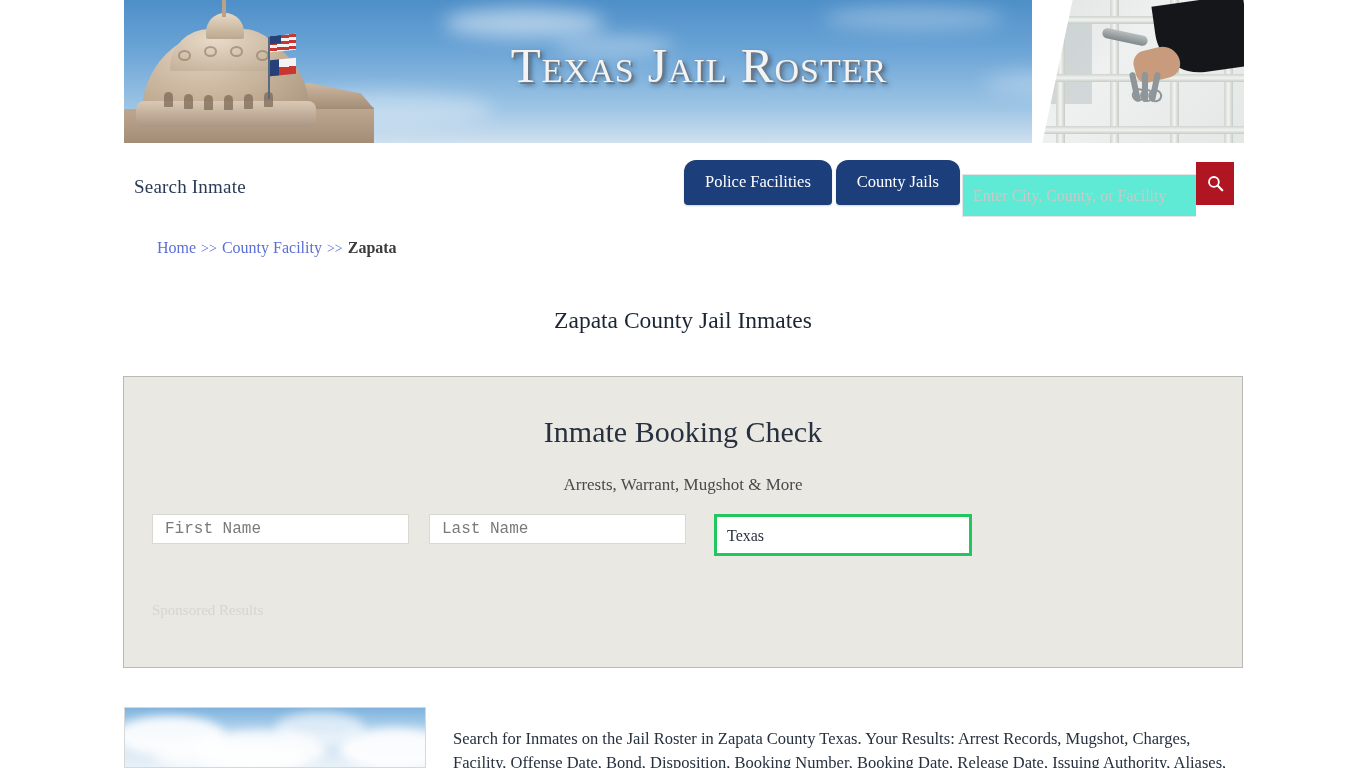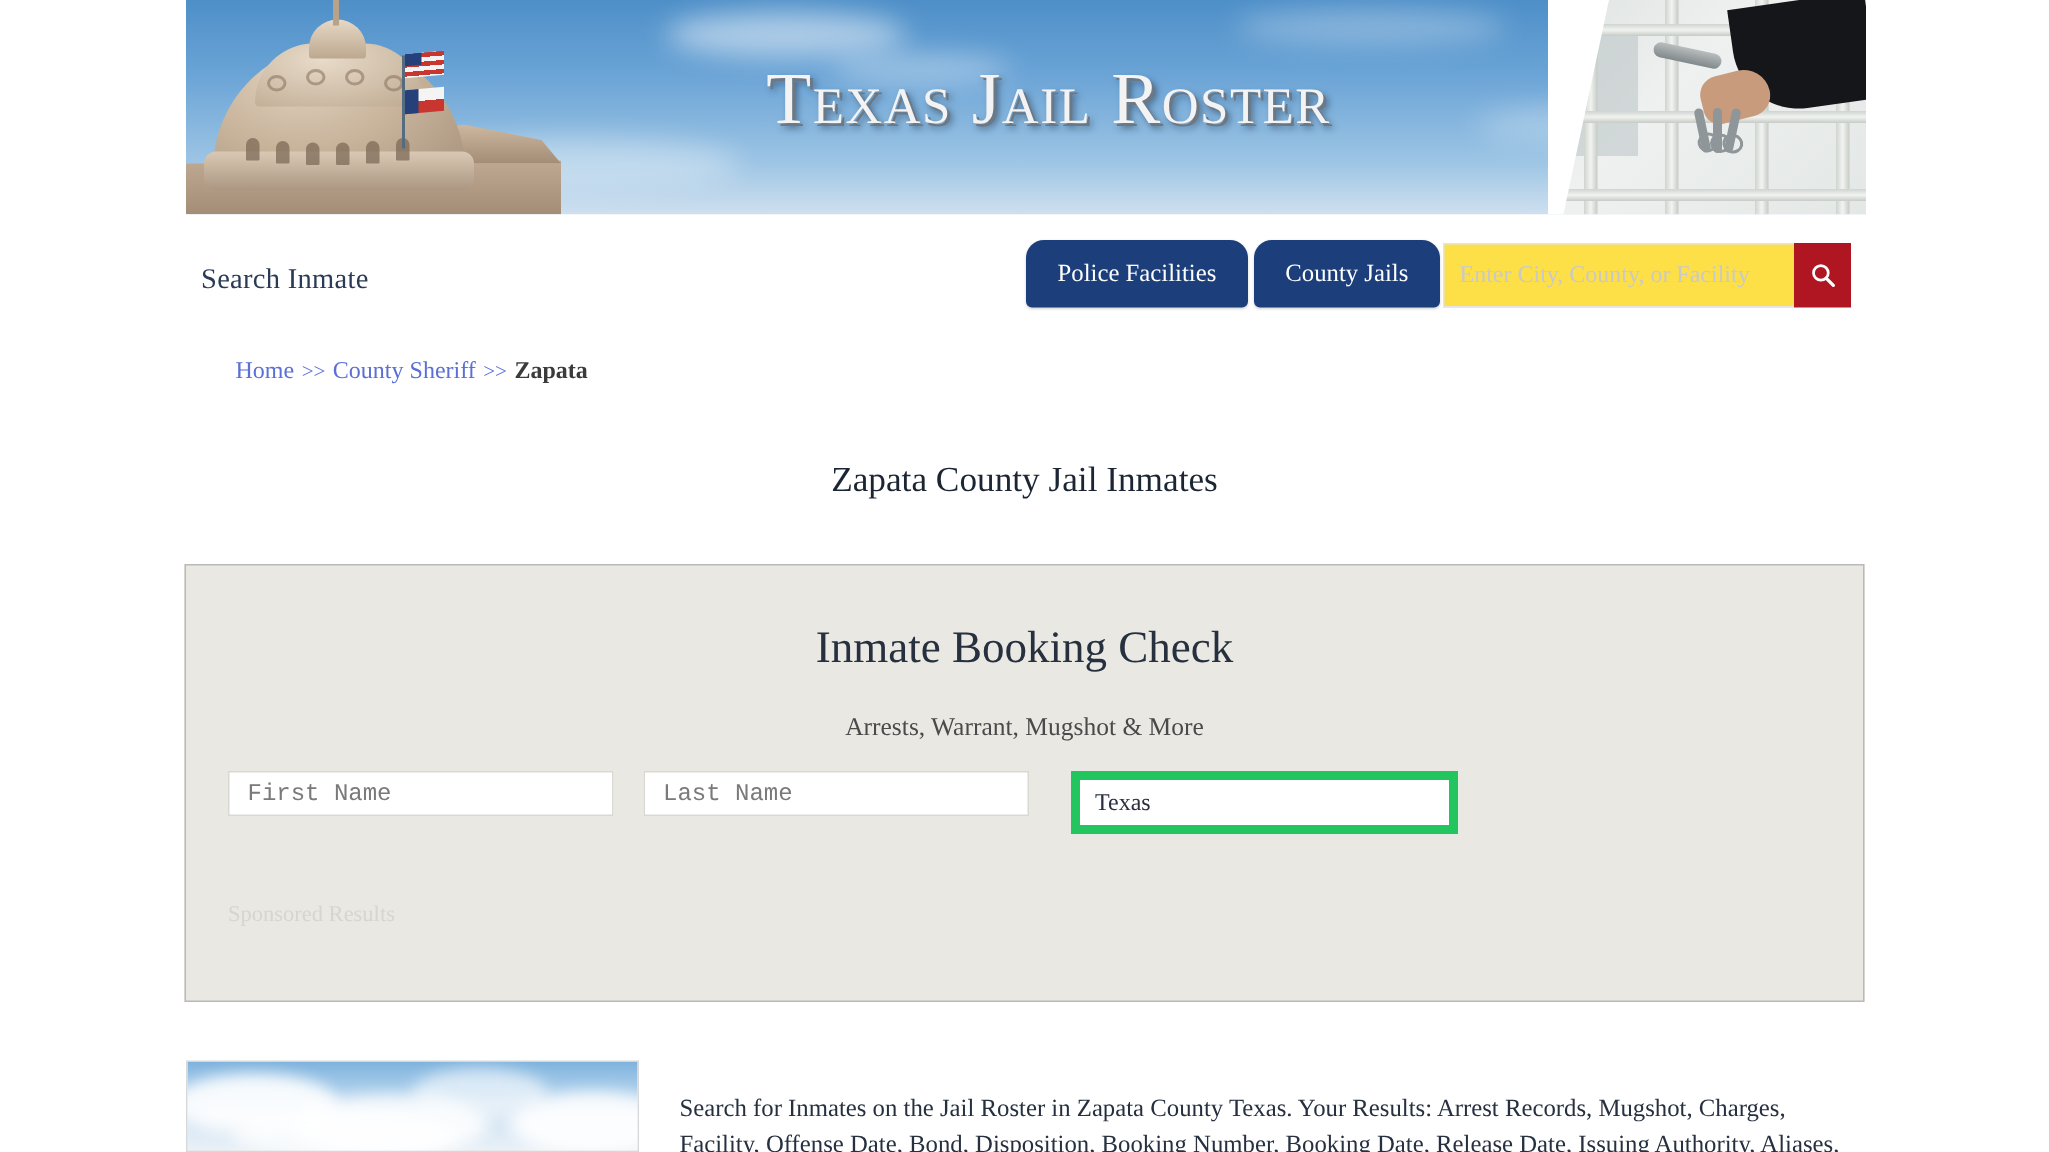--- a/index.html
+++ b/index.html
@@ -163,22 +163,22 @@
     padding: 12px 21px 13px 21px;
     border-radius: 12px 12px 4px 4px;
     margin-right: 4px;
     cursor:pointer;
     box-shadow: 0 1px 2px rgba(0,0,0,.18);
   }
   .search-wrap {
     position:absolute; left:838px; top:19px; width:272px; height:43px;
   }
   .search-input {
-    position:absolute; left:0; top:0; width:234px; height:43px;
-    border:1px solid #e4e4e4; border-right:none; background:#fde047;
+    position:absolute; left:0; top:12px; width:234px; height:43px;
+    border:1px solid #e4e4e4; border-right:none; background:#5eead4;
     font-family:"Liberation Serif", serif; font-size:16px;
     color:#555; padding: 0 10px;
     outline:none;
   }
   .search-input::placeholder { color:#c9c9c9; }
   .search-btn {
     position:absolute; right:0; top:0; width:38px; height:43px;
     background:#b01622; border:none; cursor:pointer;
     display:flex; align-items:center; justify-content:center;
   }
@@ -216,21 +216,21 @@
     position:absolute; top:0; height:30px;
     background:#fff; border:1px solid #d9d9d4;
     font-family:Liberation Mono, monospace; font-size:16px; color:#555;
     padding:0 12px; outline:none;
   }
   .fld::placeholder { color:#7a7a7a; }
   #first { left:0; width:257px; }
   #last  { left:277px; width:257px; }
   .sel {
     position:absolute; left:562px; top:0; width:258px; height:42px;
-    background:#fff; border:6px solid #22c55e;
+    background:#fff; border:3px solid #22c55e;
     font-family:"Liberation Serif", serif; font-size:16px; color:#2b3040;
     padding: 0 10px; outline:none;
     -webkit-appearance:none; appearance:none;
   }
   .sel-arrow {
     position:absolute; left:788px; top:15px; pointer-events:none;
     width:0;height:0;
   }
   .btn-search {
     position:absolute; left:833px; top:0; width:258px; height:42px;
@@ -336,21 +336,21 @@
       <button class="search-btn">
         <svg width="19" height="19" viewBox="0 0 24 24">
           <circle cx="10" cy="10" r="6.2" fill="none" stroke="#ffffff" stroke-width="2.3"></circle>
           <line x1="14.6" y1="14.6" x2="20.5" y2="20.5" stroke="#ffffff" stroke-width="2.8" stroke-linecap="round"></line>
         </svg>
       </button>
     </div>
   </div>
 
   <div class="breadcrumb">
-    <a href="#">Home</a><span class="sep">&gt;&gt;</span><a href="#">County Sheriff</a><span class="sep">&gt;&gt;</span><span class="current">Zapata</span>
+    <a href="#">Home</a><span class="sep">&gt;&gt;</span><a href="#">County Facility</a><span class="sep">&gt;&gt;</span><span class="current">Zapata</span>
   </div>
 
   <h1 class="page-title">Zapata County Jail Inmates</h1>
 
   <div class="panel">
     <div class="panel-title">Inmate Booking Check</div>
     <div class="panel-sub">Arrests, Warrant, Mugshot &amp; More</div>
 
     <div class="form-row">
       <input id="first" class="fld" type="text" placeholder="First Name" style="">

